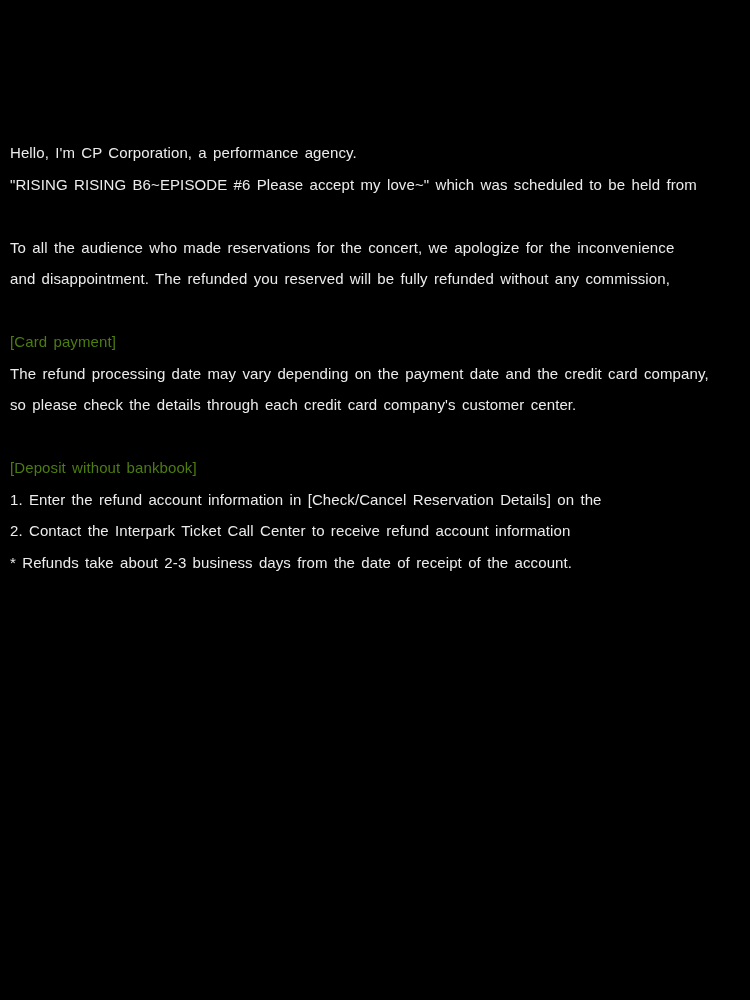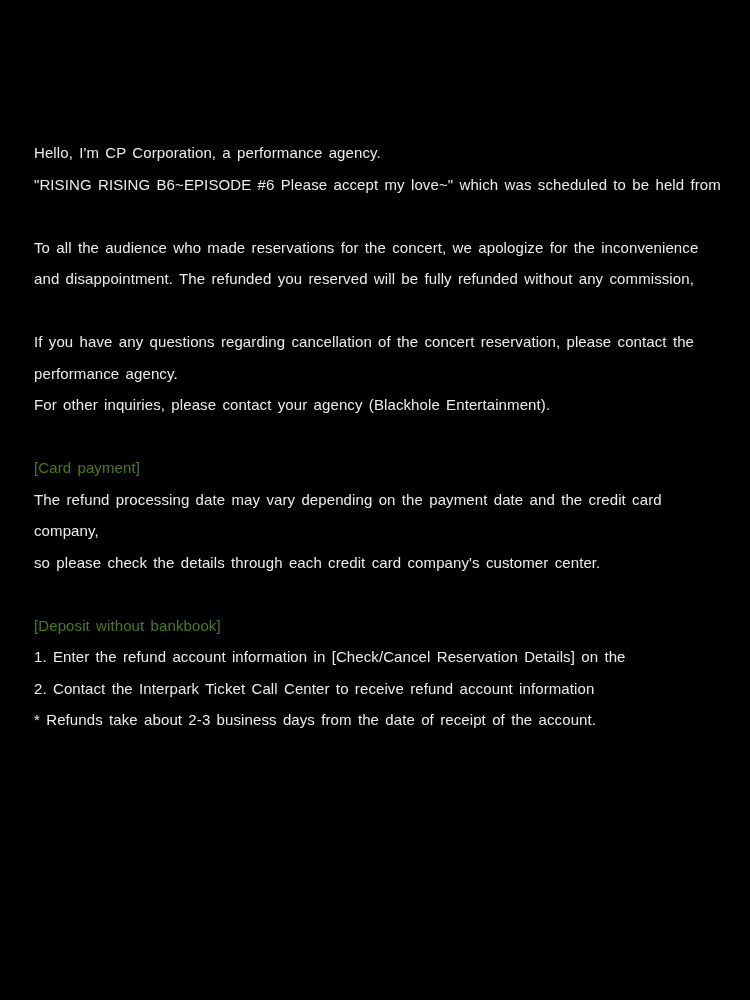--- a/index.html
+++ b/index.html
@@ -8,21 +8,21 @@
   }
   body {
     width: 750px;
     height: 1000px;
     background: #000000;
     overflow: hidden;
     position: relative;
   }
   .notice {
     position: absolute;
-    left: 34px;
+    left: 10px;
     top: 137px;
     right: 25px;
     font-family: "Liberation Sans", sans-serif;
     font-size: 15px;
     line-height: 31.5px;
     color: #ececec;
     word-spacing: 2px;
     letter-spacing: 0.1px;
   }
   .paragraph {
@@ -43,25 +43,20 @@
 <div class="notice">
     <div class="paragraph">
       <div class="line">Hello, I'm CP Corporation, a performance agency.</div>
       <div class="line">"RISING RISING B6~EPISODE #6 Please accept my love~" which was scheduled to be held from</div>
     </div>
     <div class="paragraph">
       <div class="line">To all the audience who made reservations for the concert, we apologize for the inconvenience</div>
       <div class="line">and disappointment. The refunded you reserved will be fully refunded without any commission,</div>
     </div>
     <div class="paragraph">
-      <div class="line">If you have any questions regarding cancellation of the concert reservation, please contact the</div>
-      <div class="line">performance agency.</div>
-      <div class="line">For other inquiries, please contact your agency (Blackhole Entertainment).</div>
-    </div>
-    <div class="paragraph">
       <div class="line heading">[Card payment]</div>
       <div class="line">The refund processing date may vary depending on the payment date and the credit card company,</div>
       <div class="line">so please check the details through each credit card company's customer center.</div>
     </div>
     <div class="paragraph">
       <div class="line heading">[Deposit without bankbook]</div>
       <div class="line">1. Enter the refund account information in [Check/Cancel Reservation Details] on the</div>
       <div class="line">2. Contact the Interpark Ticket Call Center to receive refund account information</div>
       <div class="line">* Refunds take about 2-3 business days from the date of receipt of the account.</div>
     </div>

